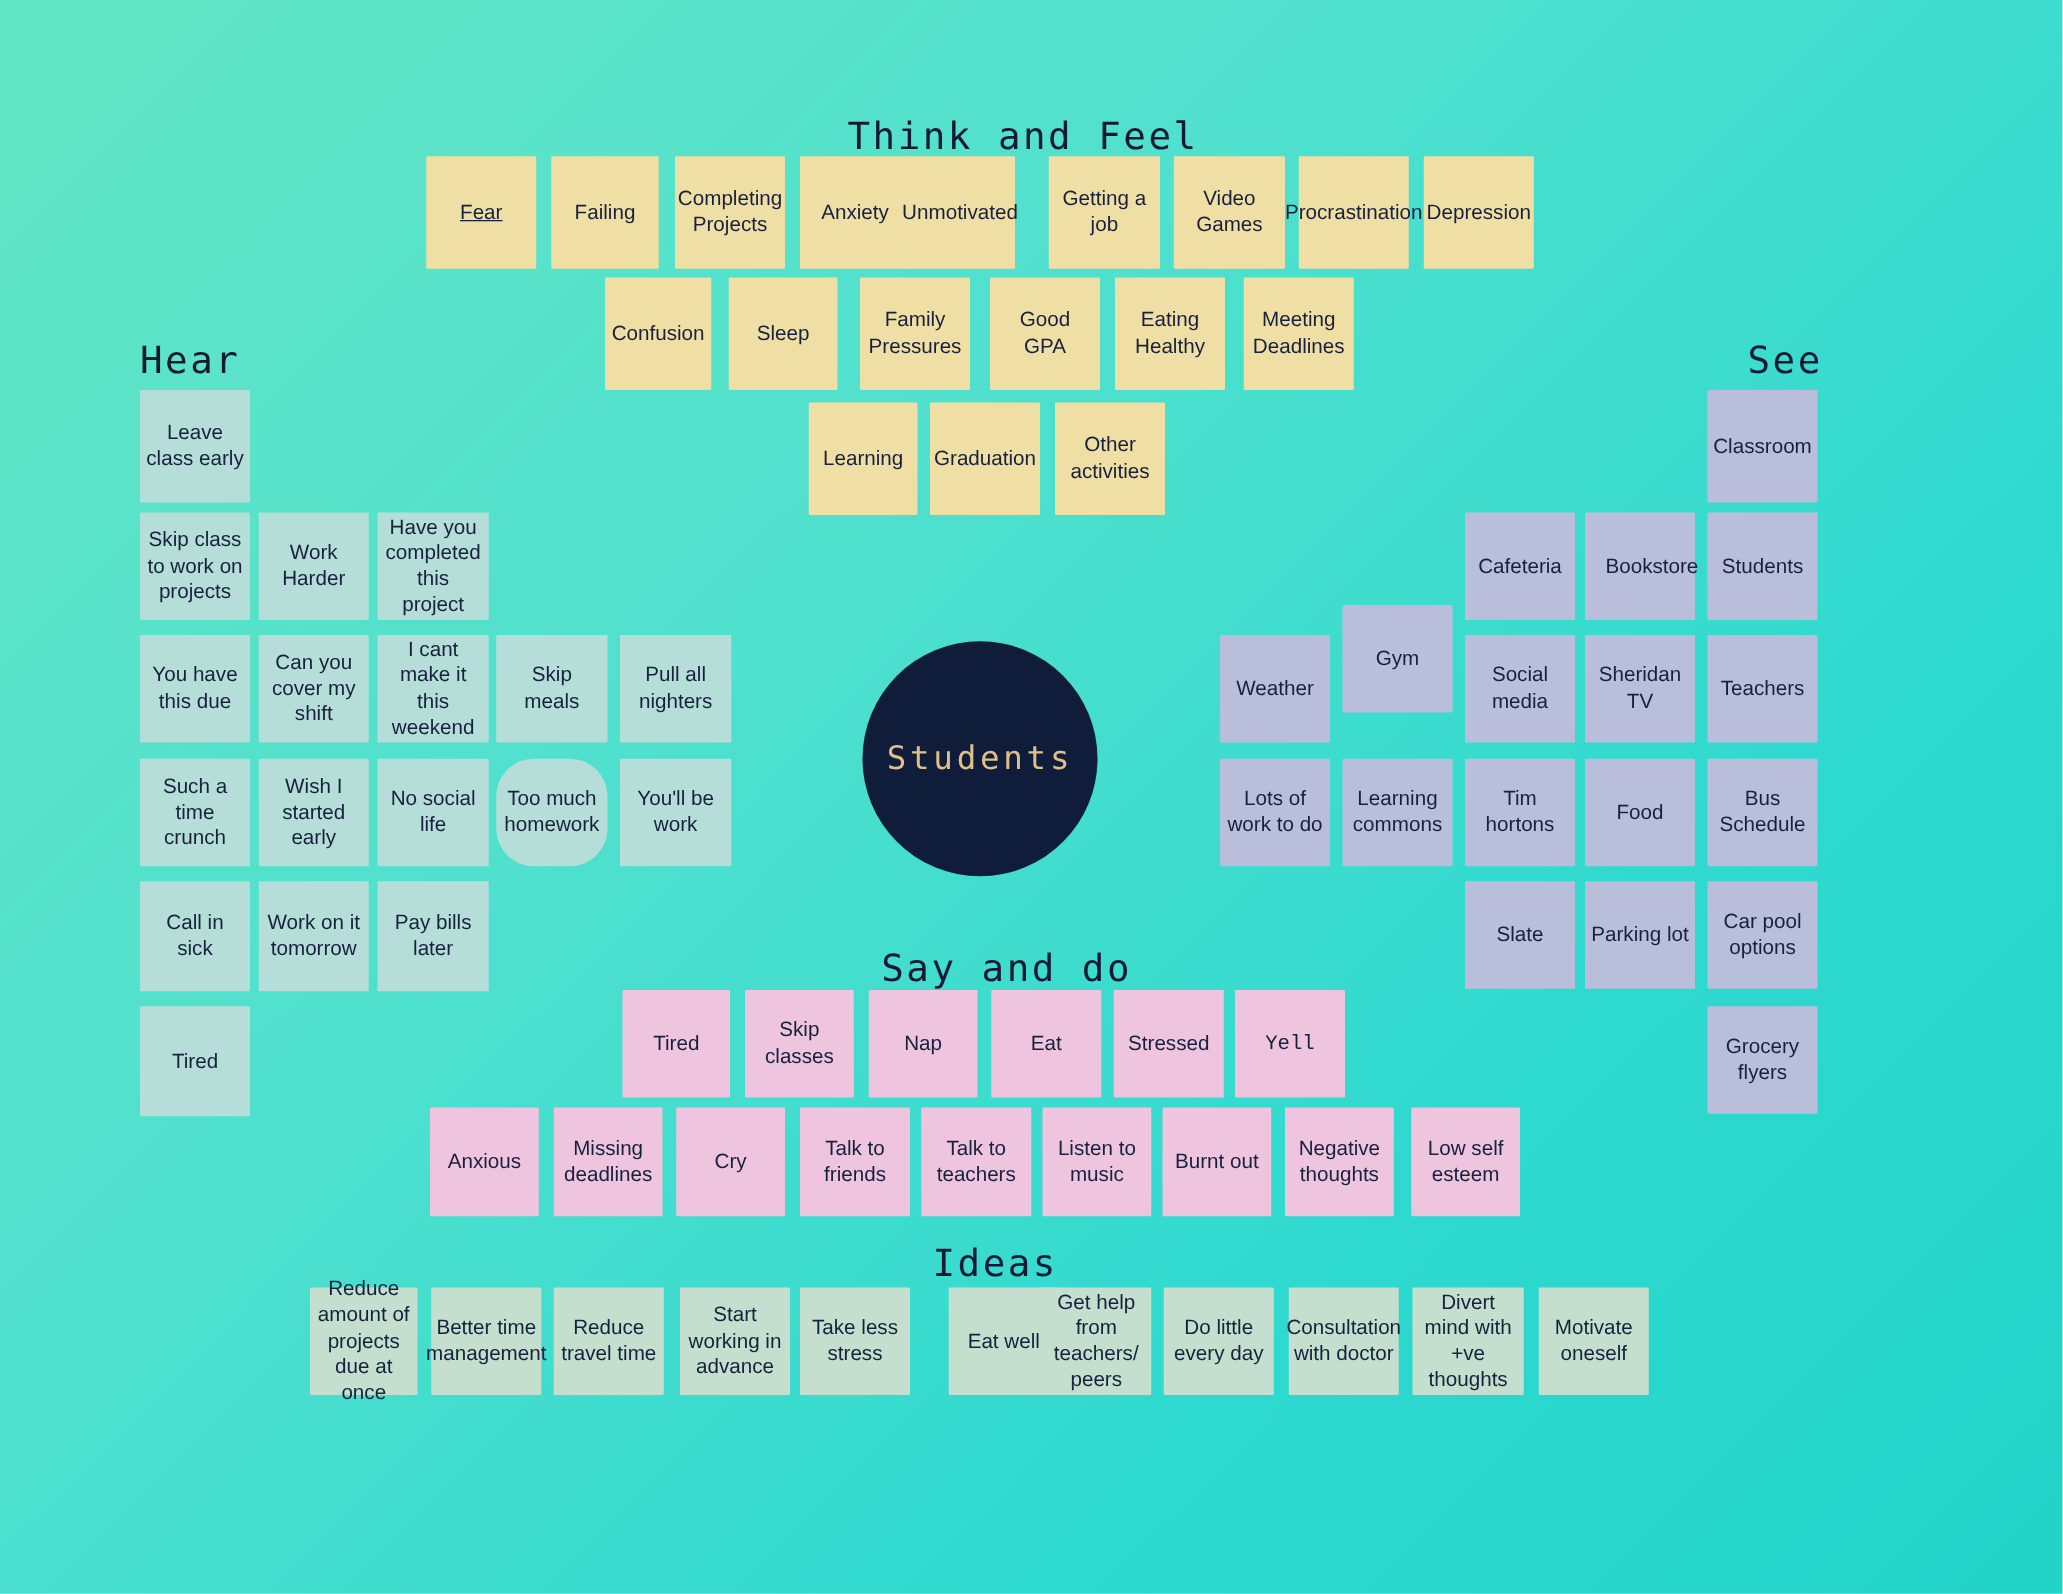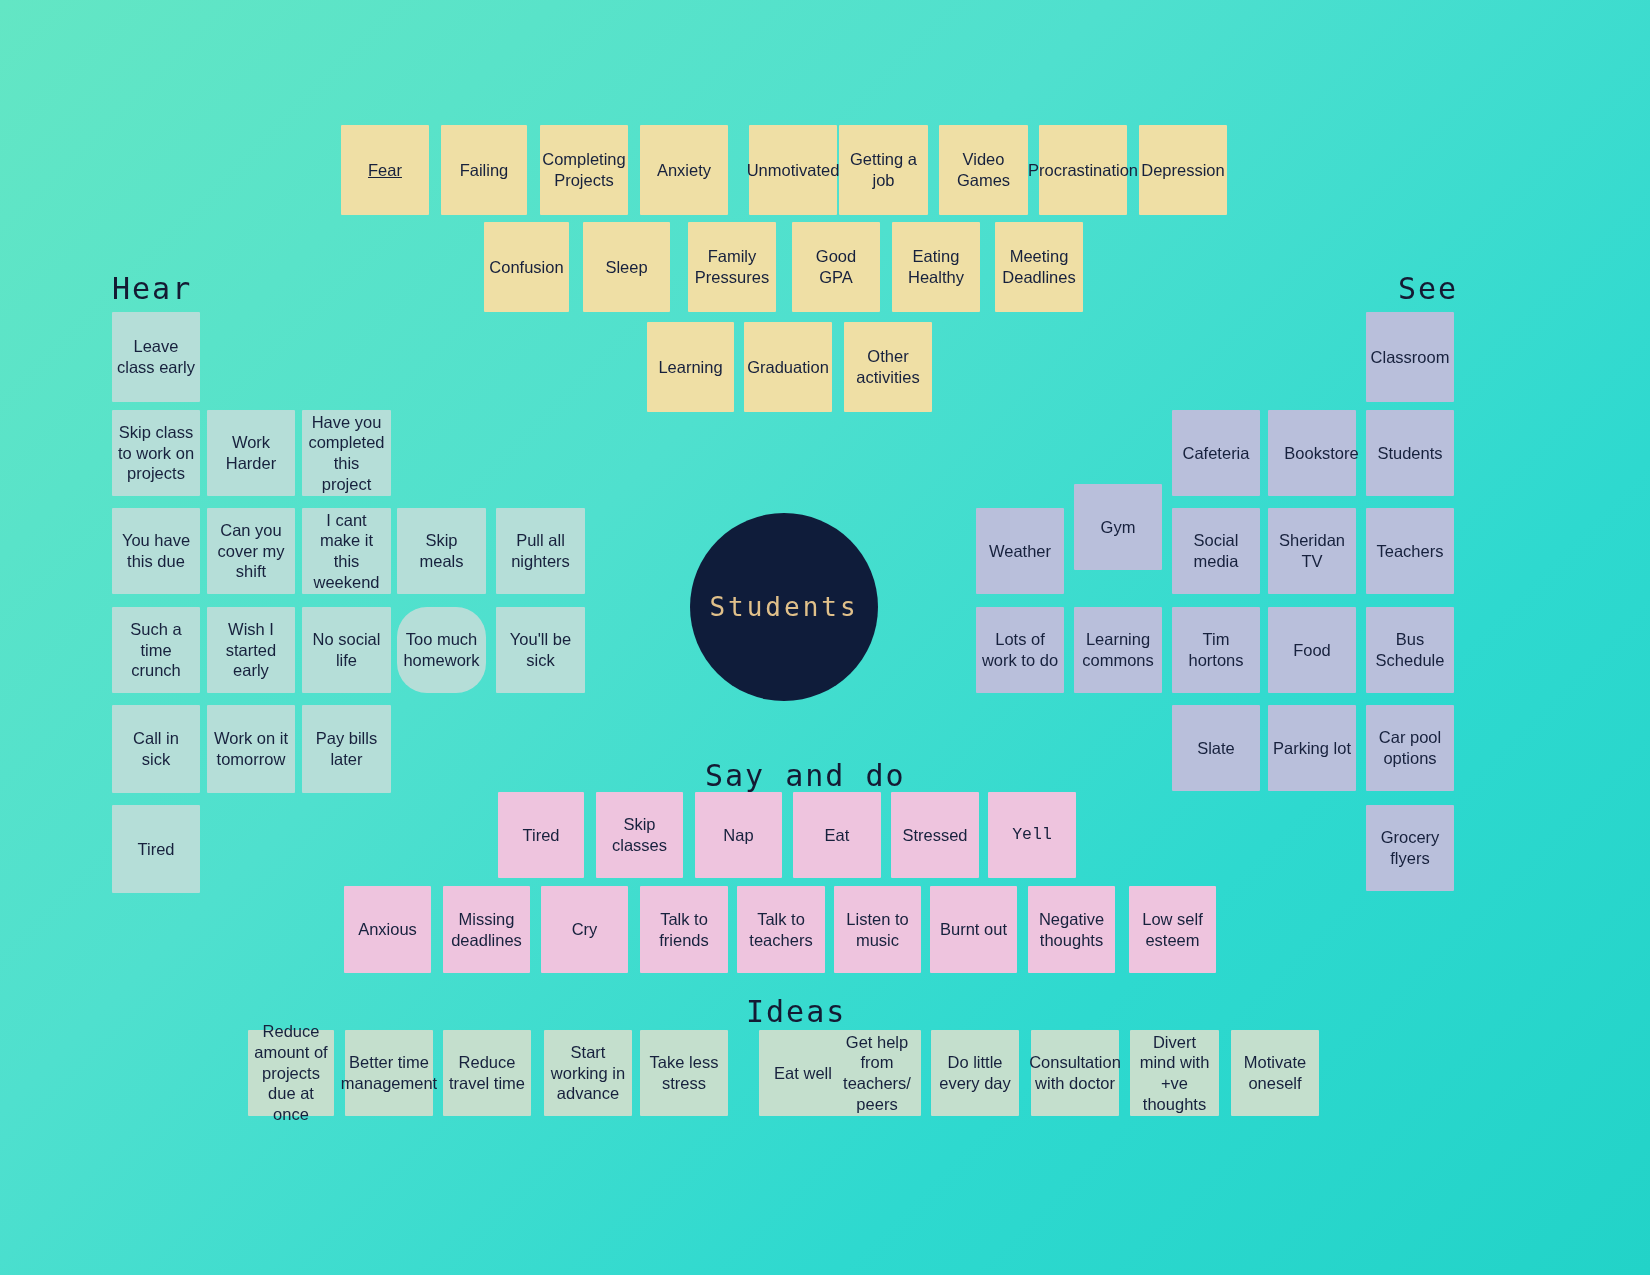--- a/index.html
+++ b/index.html
@@ -58,33 +58,34 @@
     color: #e0c08a;
   }
 </style>
 </head>
 <body>
 
 <div id="board">
   <div id="center-circle">
     <span class="label">Students</span>
   </div>
+<div class="section-title" style="left: 678px; top: 92px;">Think and Feel</div>
     <div class="card c-think" style="left: 341px; top: 125px; width: 88px; height: 90px; text-decoration: underline;">
       <span>Fear</span>
     </div>
     <div class="card c-think" style="left: 441px; top: 125px; width: 86px; height: 90px;">
       <span>Failing</span>
     </div>
     <div class="card c-think" style="left: 540px; top: 125px; width: 88px; height: 90px;">
       <span>Completing Projects</span>
     </div>
     <div class="card c-think" style="left: 640px; top: 125px; width: 88px; height: 90px;">
       <span>Anxiety</span>
     </div>
-    <div class="card c-think" style="left: 749px; top: 125px; width: 88px; height: 90px;">
+    <div class="card c-think" style="left: 724px; top: 125px; width: 88px; height: 90px;">
       <span>Unmotivated</span>
     </div>
     <div class="card c-think" style="left: 839px; top: 125px; width: 89px; height: 90px;">
       <span>Getting a job</span>
     </div>
     <div class="card c-think" style="left: 939px; top: 125px; width: 89px; height: 90px;">
       <span>Video Games</span>
     </div>
     <div class="card c-think" style="left: 1039px; top: 125px; width: 88px; height: 90px;">
       <span>Procrastination</span>
@@ -153,21 +154,21 @@
     <div class="card c-hear" style="left: 207px; top: 607px; width: 88px; height: 86px;">
       <span>Wish I started early</span>
     </div>
     <div class="card c-hear" style="left: 302px; top: 607px; width: 89px; height: 86px;">
       <span>No social life</span>
     </div>
     <div class="card c-hear" style="left: 397px; top: 607px; width: 89px; height: 86px; border-radius: 30px;">
       <span>Too much homework</span>
     </div>
     <div class="card c-hear" style="left: 496px; top: 607px; width: 89px; height: 86px;">
-      <span>You'll be sick</span>
+      <span>You'll be work</span>
     </div>
     <div class="card c-hear" style="left: 112px; top: 705px; width: 88px; height: 88px;">
       <span>Call in sick</span>
     </div>
     <div class="card c-hear" style="left: 207px; top: 705px; width: 88px; height: 88px;">
       <span>Work on it tomorrow</span>
     </div>
     <div class="card c-hear" style="left: 302px; top: 705px; width: 89px; height: 88px;">
       <span>Pay bills later</span>
     </div>

